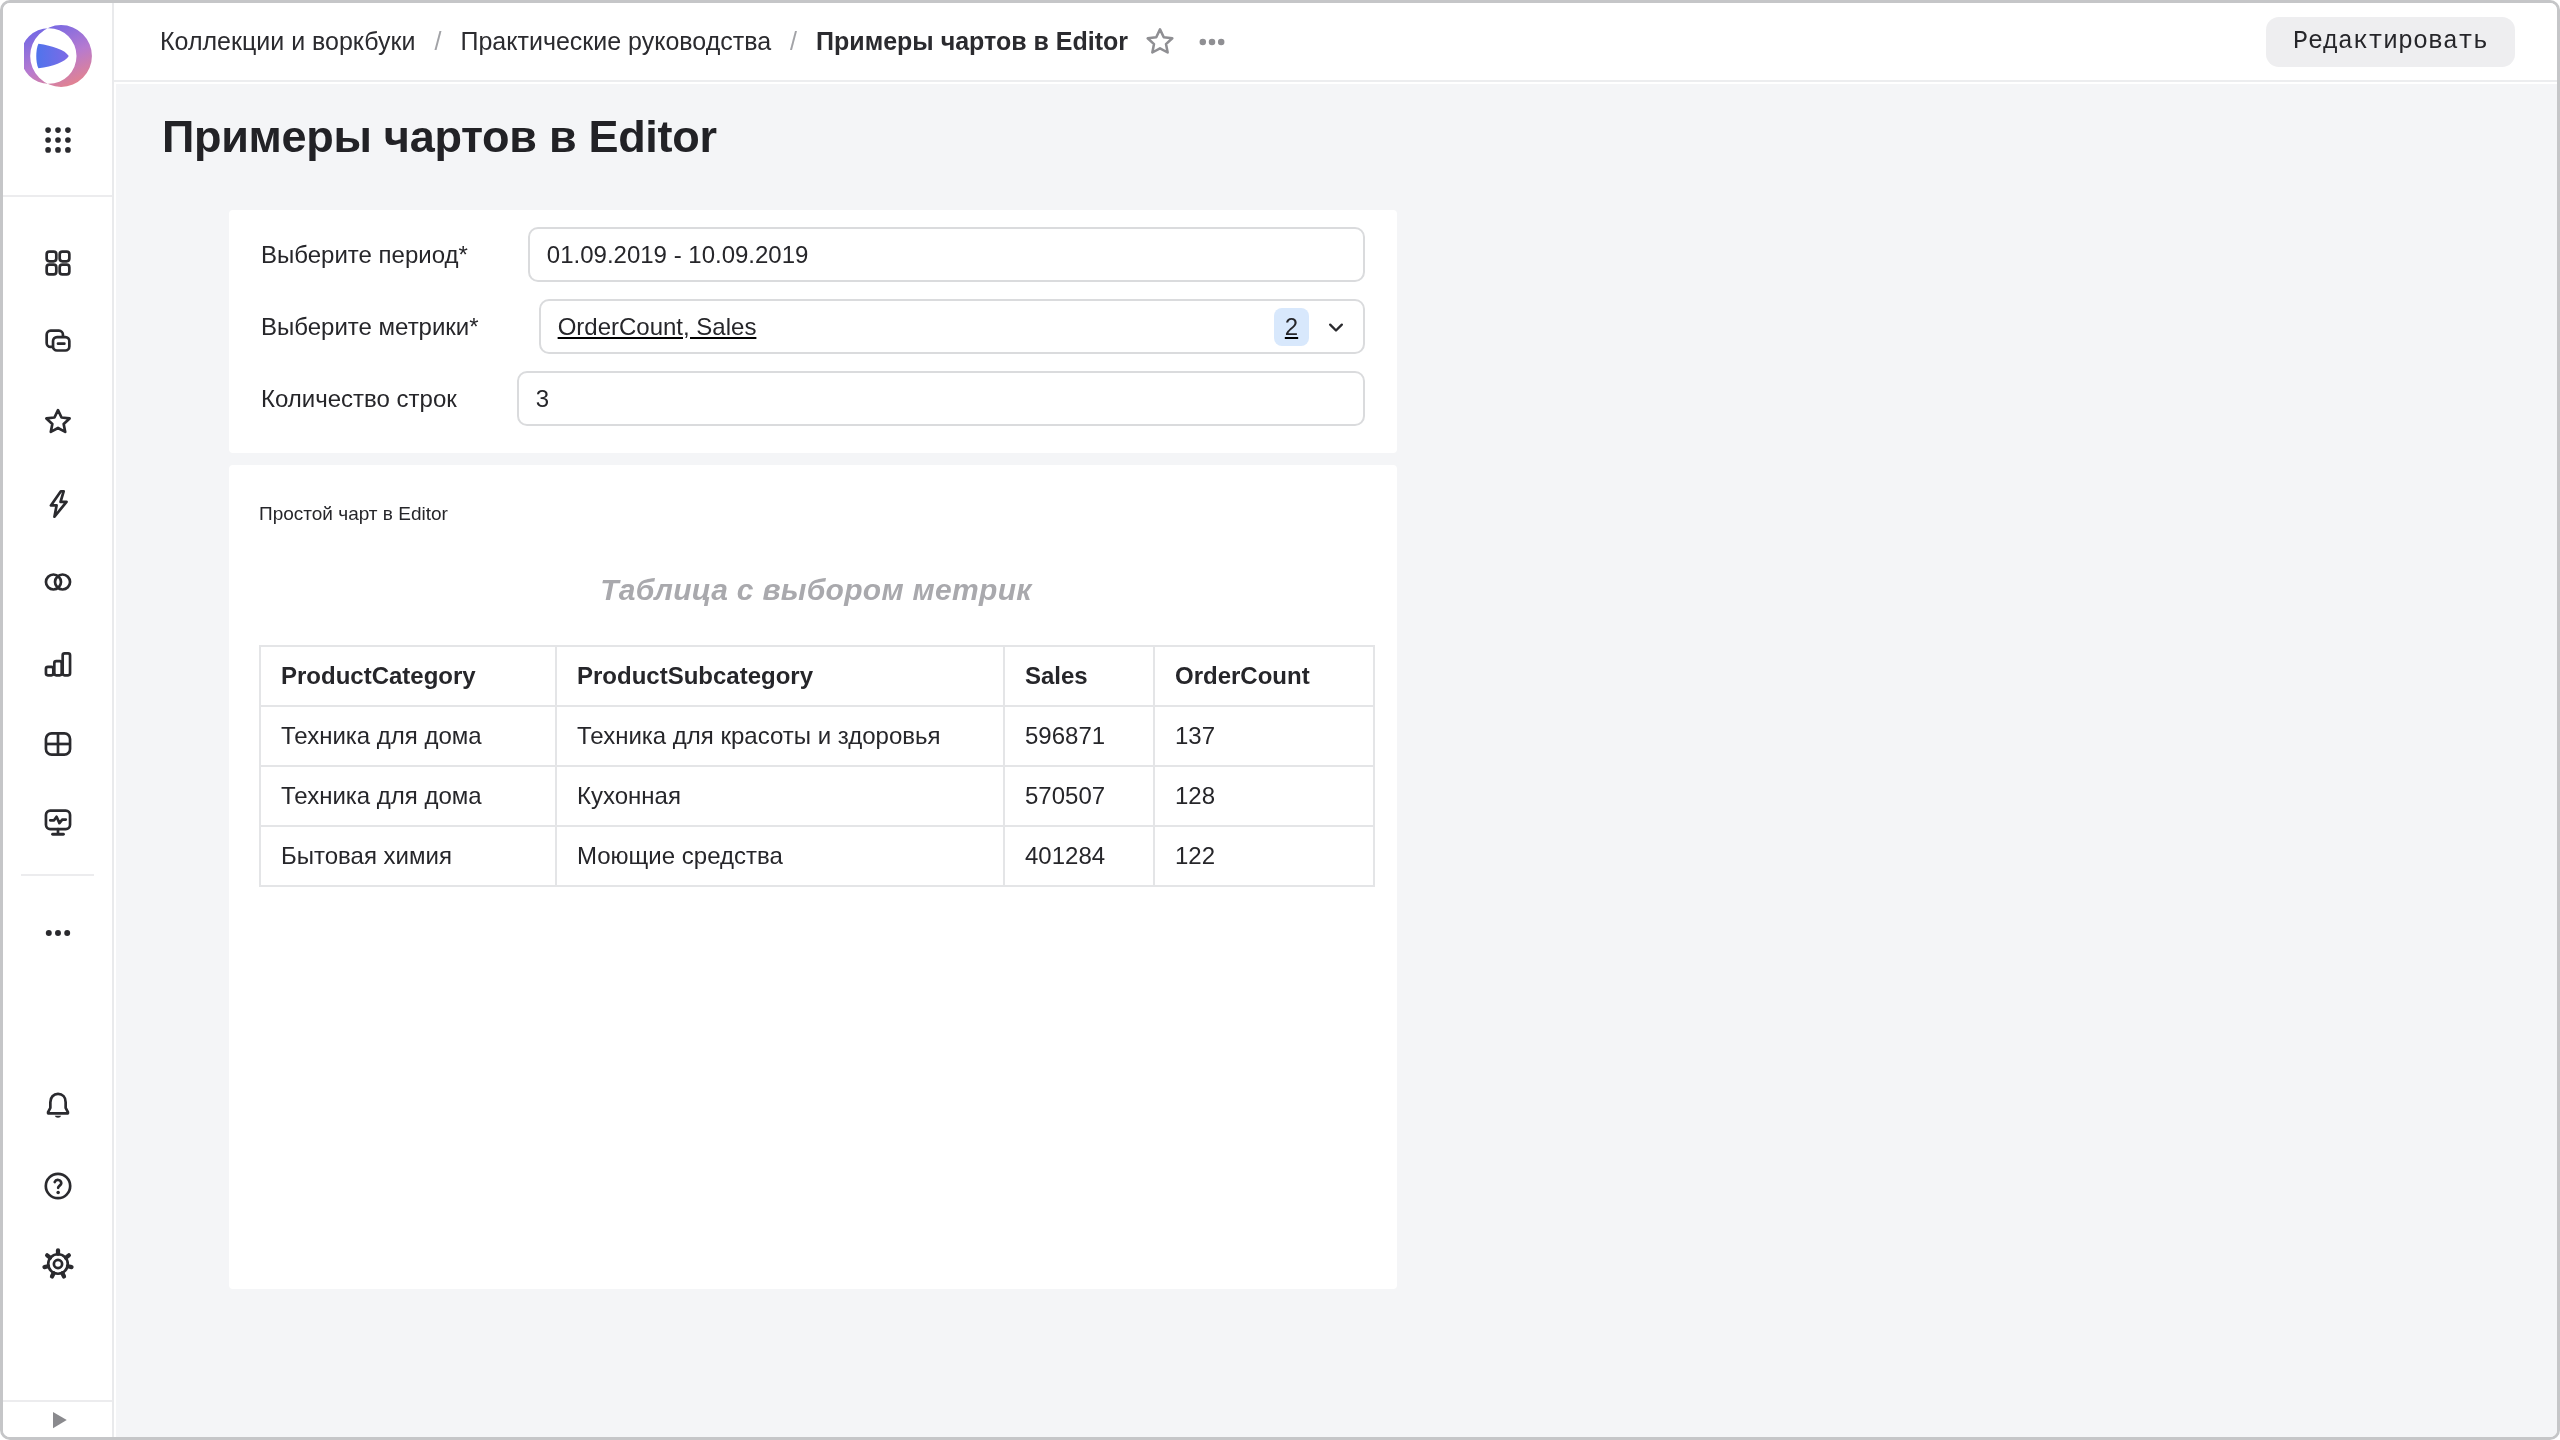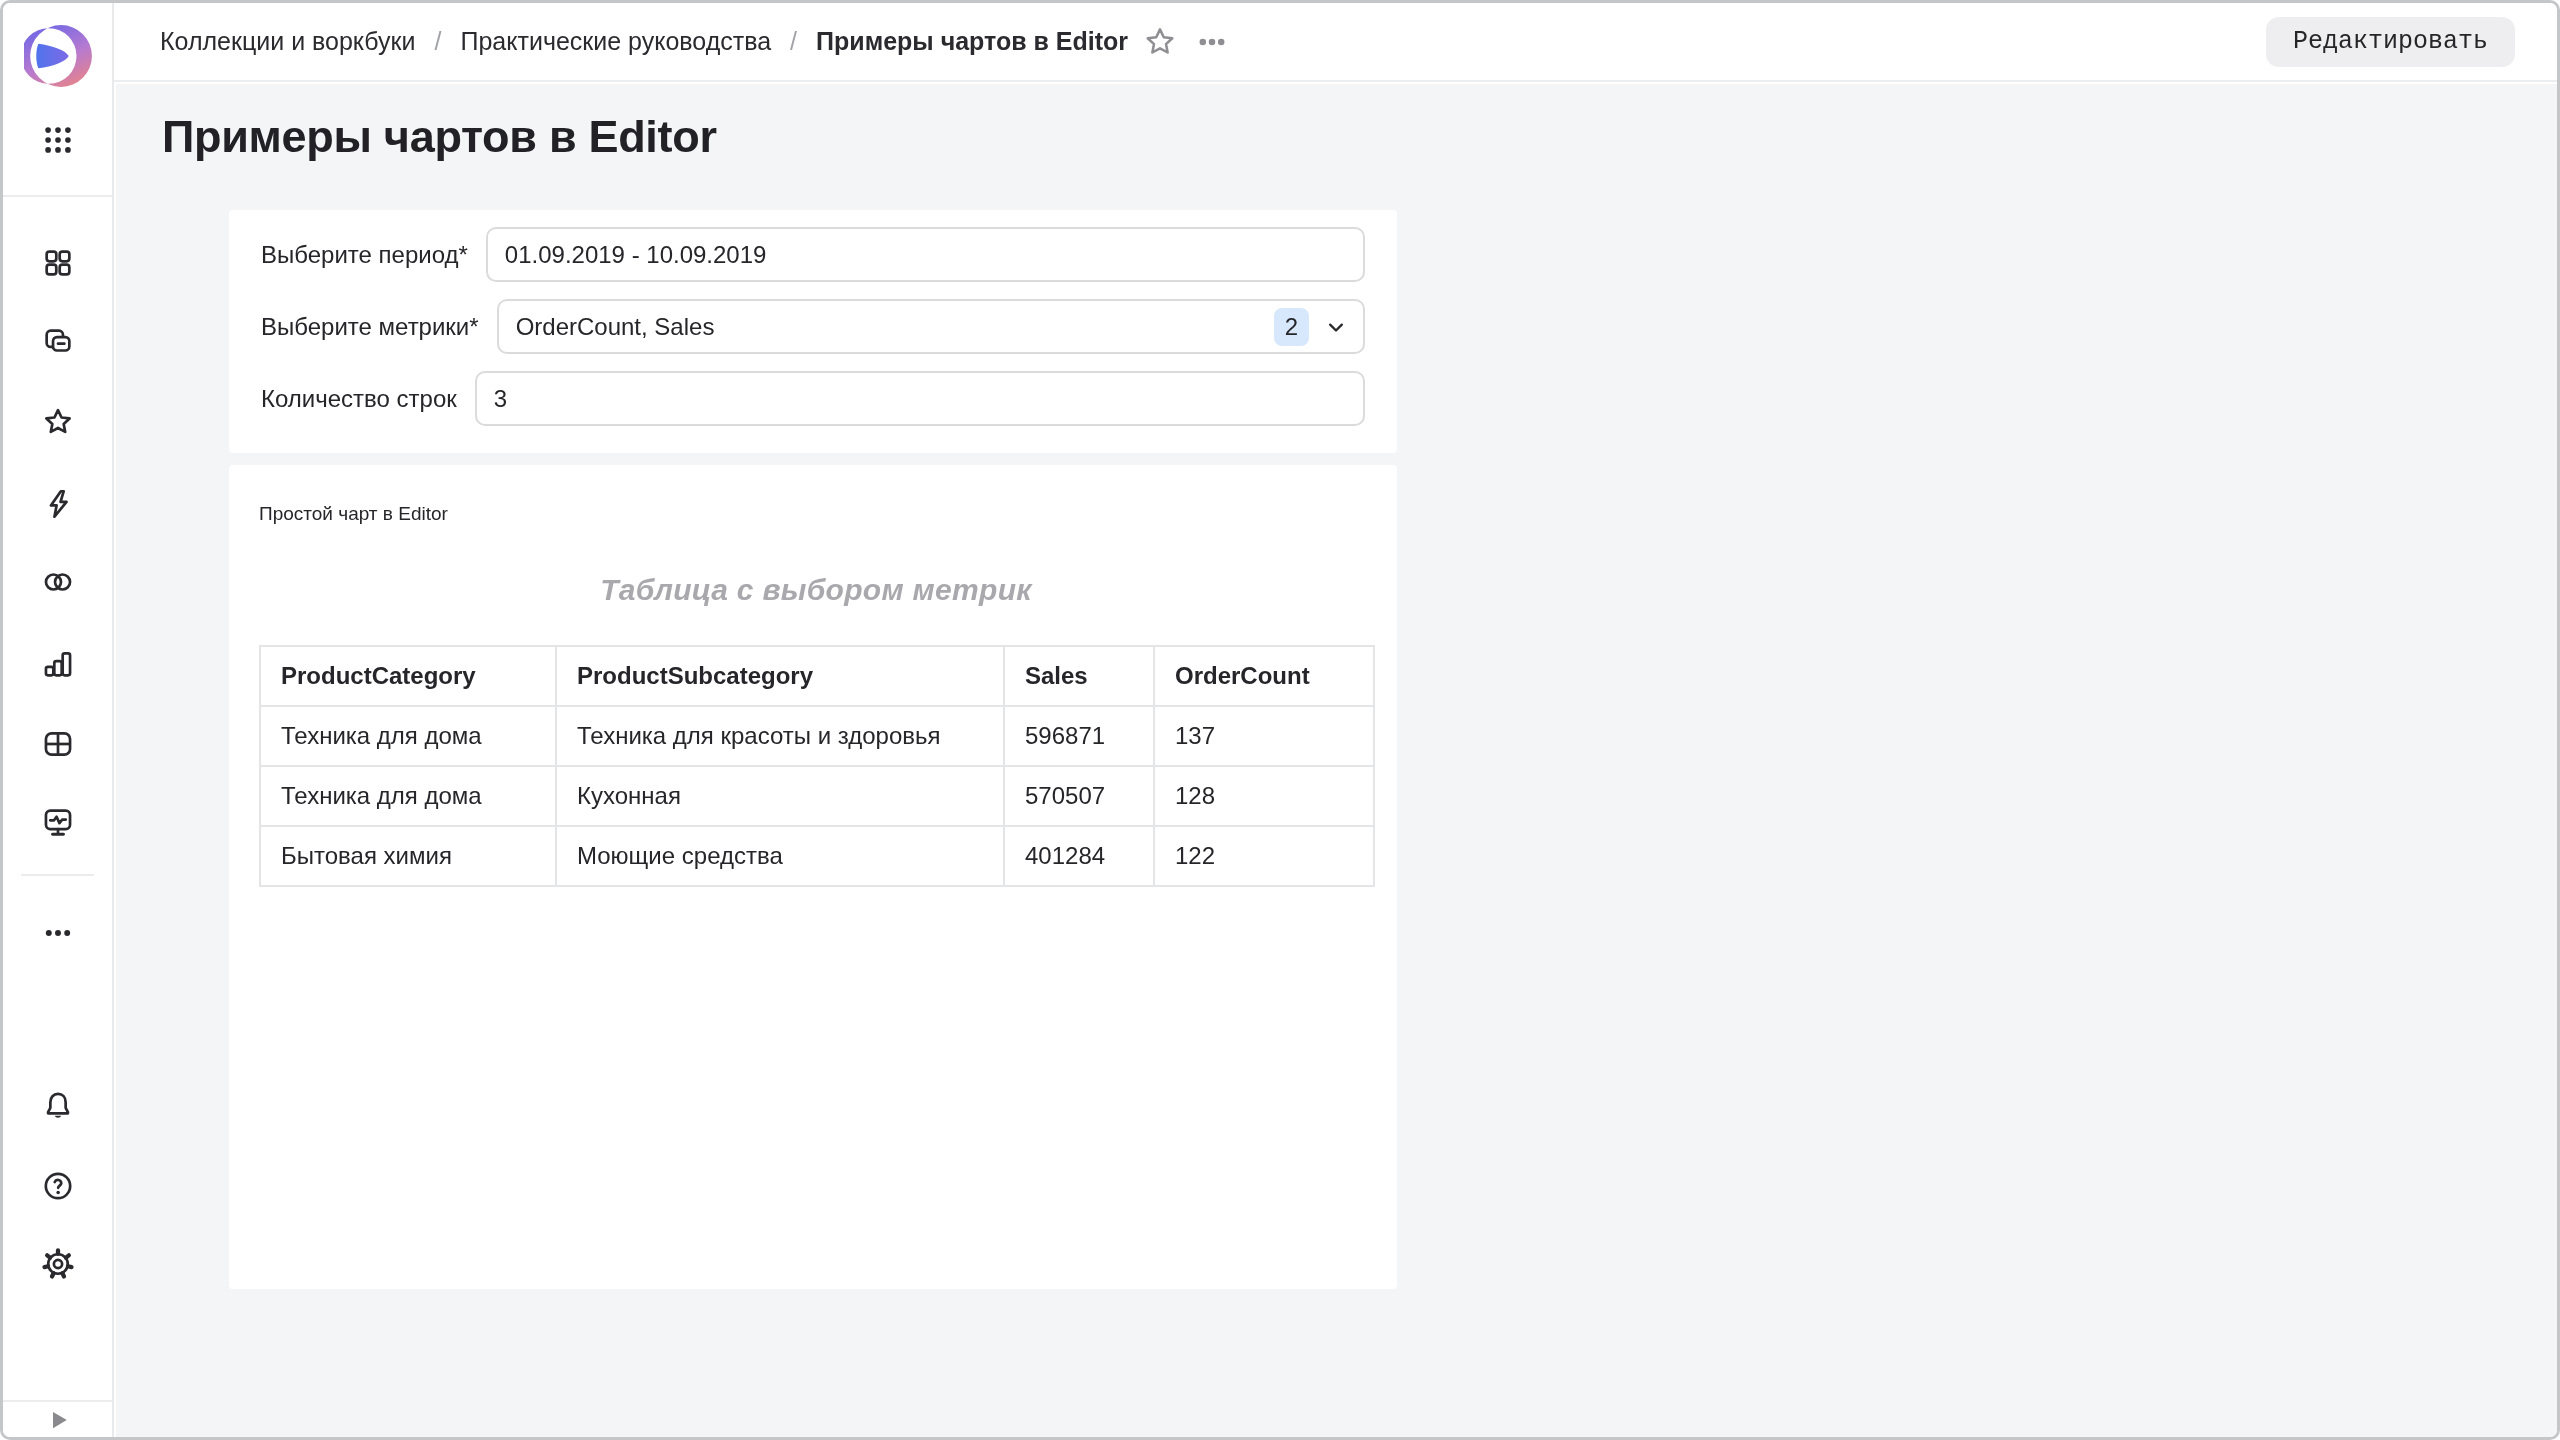--- a/index.html
+++ b/index.html
@@ -24,24 +24,24 @@
   .hd-iconbtn { display:flex; align-items:center; justify-content:center; width:44px; height:44px; cursor:pointer; }
   .spacer { flex:1; }
   .edit-btn { height:50px; padding:0 27px; border:none; border-radius:13px; background:#eeeef0; font-family:Liberation Mono, monospace; font-size:25px; color:#26262a; cursor:pointer; }
 
   
   .content { position:absolute; left:113px; right:0; top:81px; bottom:0; background:#f4f5f7; overflow:hidden; }
   .page-title { position:absolute; left:46px; top:24px; font-size:45px; line-height:58px; font-weight:600; letter-spacing:-0.3px; color:#222226; }
 
   .card { position:absolute; left:113px; width:1168px; background:#fff; border-radius:4px; }
   .form-card { top:126px; padding:17px 32px 27px 32px; display:flex; flex-direction:column; gap:17px; }
-  .control-row { display:flex; align-items:center; }
+  .control-row { display:flex; align-items:center;gap:42px; }
   .control-label { font-size:24px; color:#26262a; margin-right:18px; white-space:nowrap; }
   .text-input { flex:1; height:55px; min-width:0; border:2px solid #dadbdd; border-radius:10px; background:#fff; font-family:inherit; font-size:24px; color:#26262a; padding:0 17px; outline:none; }
-  .select { flex:1; height:55px; border:2px solid #dadbdd; border-radius:10px; background:#fff; display:flex; align-items:center; padding:0 13px 0 17px; cursor:pointer; }
+  .select { flex:1; height:55px; border:2px solid #dadbdd; border-radius:10px; background:#fff; display:flex; align-items:center; padding:0 13px 0 17px; cursor:pointer;text-decoration:underline; }
   .select-value { flex:1; font-size:24px; color:#26262a; }
   .count-badge { min-width:35px; height:38px; padding:0 7px; border-radius:8px; background:#d8e8fc; font-size:24px; color:#26262a; display:flex; align-items:center; justify-content:center; margin-right:13px; }
 
   .chart-card { top:381px; height:824px; padding:32px 30px; }
   .chart-card-title { font-size:19px; line-height:34px; color:#26262a; }
   .chart-title { width:1114px; text-align:center; margin-top:40px; font-size:30px; line-height:38px; font-weight:700; font-style:italic; color:#a9a9ad; letter-spacing:0.3px; }
 
   table.datatable { border-collapse:collapse; margin-top:36px; table-layout:fixed; width:1114px; }
   .datatable th, .datatable td { border:2px solid #e4e5e7; height:60px; padding:0 20px; font-size:24px; text-align:left; vertical-align:middle; color:#26262a; overflow:hidden; white-space:nowrap; }
   .datatable th { font-weight:600;margin-top:28px; }

